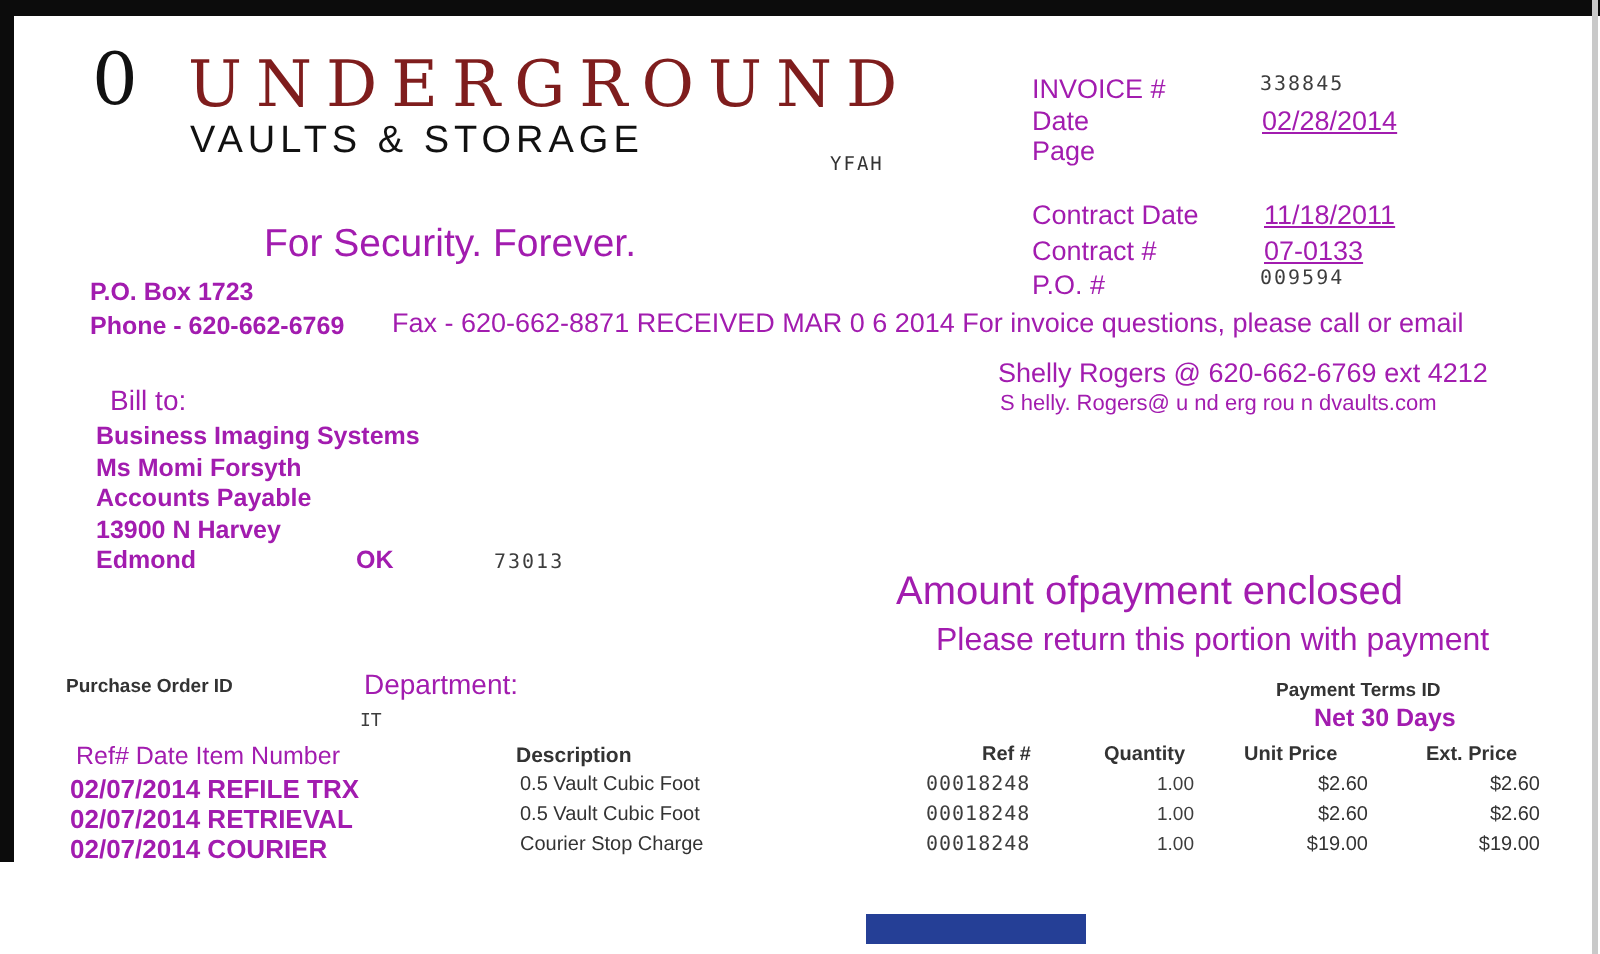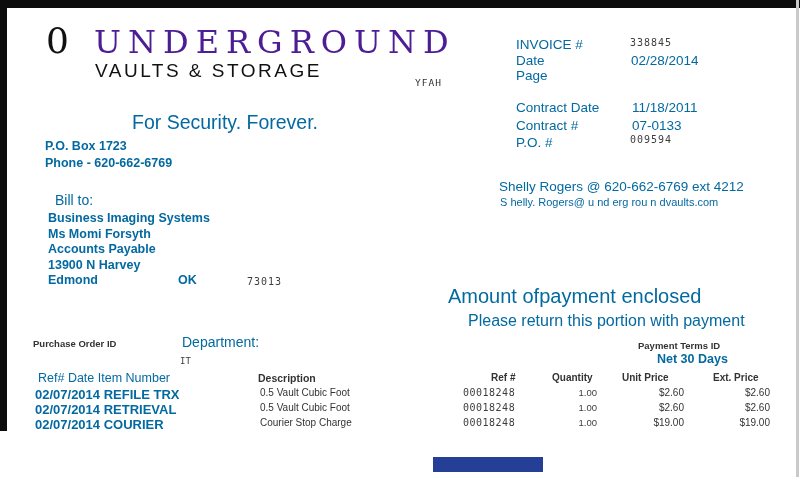--- a/index.html
+++ b/index.html
@@ -6,37 +6,37 @@
   .page {
     position:relative; width:800px; height:477px;
     background:#ffffff; overflow:hidden;
     font-family:"Liberation Sans", sans-serif;
   }
   .abs { position:absolute; white-space:nowrap; }
   .sans  { font-family:"Liberation Sans", sans-serif; }
   .serif { font-family:"DejaVu Serif", serif; }
   .mono  { font-family:"DejaVu Sans Mono", monospace; }
 
-  .ink      { color:#0369a1; }
+  .ink      { color:#a21caf; }
   .ink2     { color:#333333; }
   .faded    { color:#3d3d3d; }
 
   .bar-top   { left:0; top:0; width:800px; height:8px;  background:#0c0c0c; }
   .bar-left  { left:0; top:0; width:7px;  height:431px; background:#0c0c0c; }
   .edge-right{ left:796px; top:0; width:3px; height:477px; background:#c9c9c9; }
 
   .logo-zero { left:46px; top:20px; font-size:36px; color:#111; }
-  .logo-name { left:94px; top:23px; font-size:32px; letter-spacing:7px; color:#4c1d95; }
+  .logo-name { left:94px; top:23px; font-size:32px; letter-spacing:7px; color:#7f1d1d; }
   .logo-sub  { left:95px; top:60px; font-size:19px; letter-spacing:2.5px; color:#111; }
   .tagline   { left:132px; top:111px; font-size:19.5px;text-align:center; }
 
   .yfah { left:415px; top:77px; font-size:9.5px; letter-spacing:1px; }
 
   .meta-label { left:516px; font-size:13.5px; }
-  .meta-value { font-size:13.5px; }
+  .meta-value { font-size:13.5px;text-decoration:underline; }
   .meta-value-sm { font-size:10px; letter-spacing:1px; }
 
   .addr-bold { font-size:12.5px; font-weight:700; }
   .fax-line  { left:196px; top:154px; font-size:13.5px; }
 
   .contact-line { left:499px; top:179px; font-size:13.5px; }
   .email-line   { left:500px; top:196px; font-size:11px; }
 
   .billto-label { left:55px; top:192px; font-size:14px; }
   .bill-line { left:48px; font-size:12.5px; font-weight:700; }
@@ -95,20 +95,21 @@
   <div class="abs sans meta-value ink" style="left:632px; top:100px">11/18/2011</div>
 
   <div class="abs sans meta-label ink" style="top:118px">Contract #</div>
   <div class="abs sans meta-value ink" style="left:632px; top:118px">07-0133</div>
 
   <div class="abs sans meta-label ink" style="top:135px">P.O. #</div>
   <div class="abs mono meta-value-sm faded" style="left:630px; top:134px">009594</div>
 
   <div class="abs sans addr-bold ink" style="left:45px; top:139px">P.O. Box 1723</div>
   <div class="abs sans addr-bold ink" style="left:45px; top:156px">Phone - 620-662-6769</div>
+  <div class="abs sans fax-line ink">Fax - 620-662-8871 RECEIVED MAR 0 6 2014 For invoice questions, please call or email</div>
 
   <div class="abs sans contact-line ink">Shelly Rogers @ 620-662-6769 ext 4212</div>
   <div class="abs sans email-line ink">S helly. Rogers@ u nd erg rou n dvaults.com</div>
 
   <div class="abs sans billto-label ink">Bill to:</div>
   <div class="abs sans bill-line ink" style="top:211px">Business Imaging Systems</div>
   <div class="abs sans bill-line ink" style="top:227px">Ms Momi Forsyth</div>
   <div class="abs sans bill-line ink" style="top:242px">Accounts Payable</div>
   <div class="abs sans bill-line ink" style="top:258px">13900 N Harvey</div>
   <div class="abs sans bill-line ink" style="top:273px">Edmond</div>

